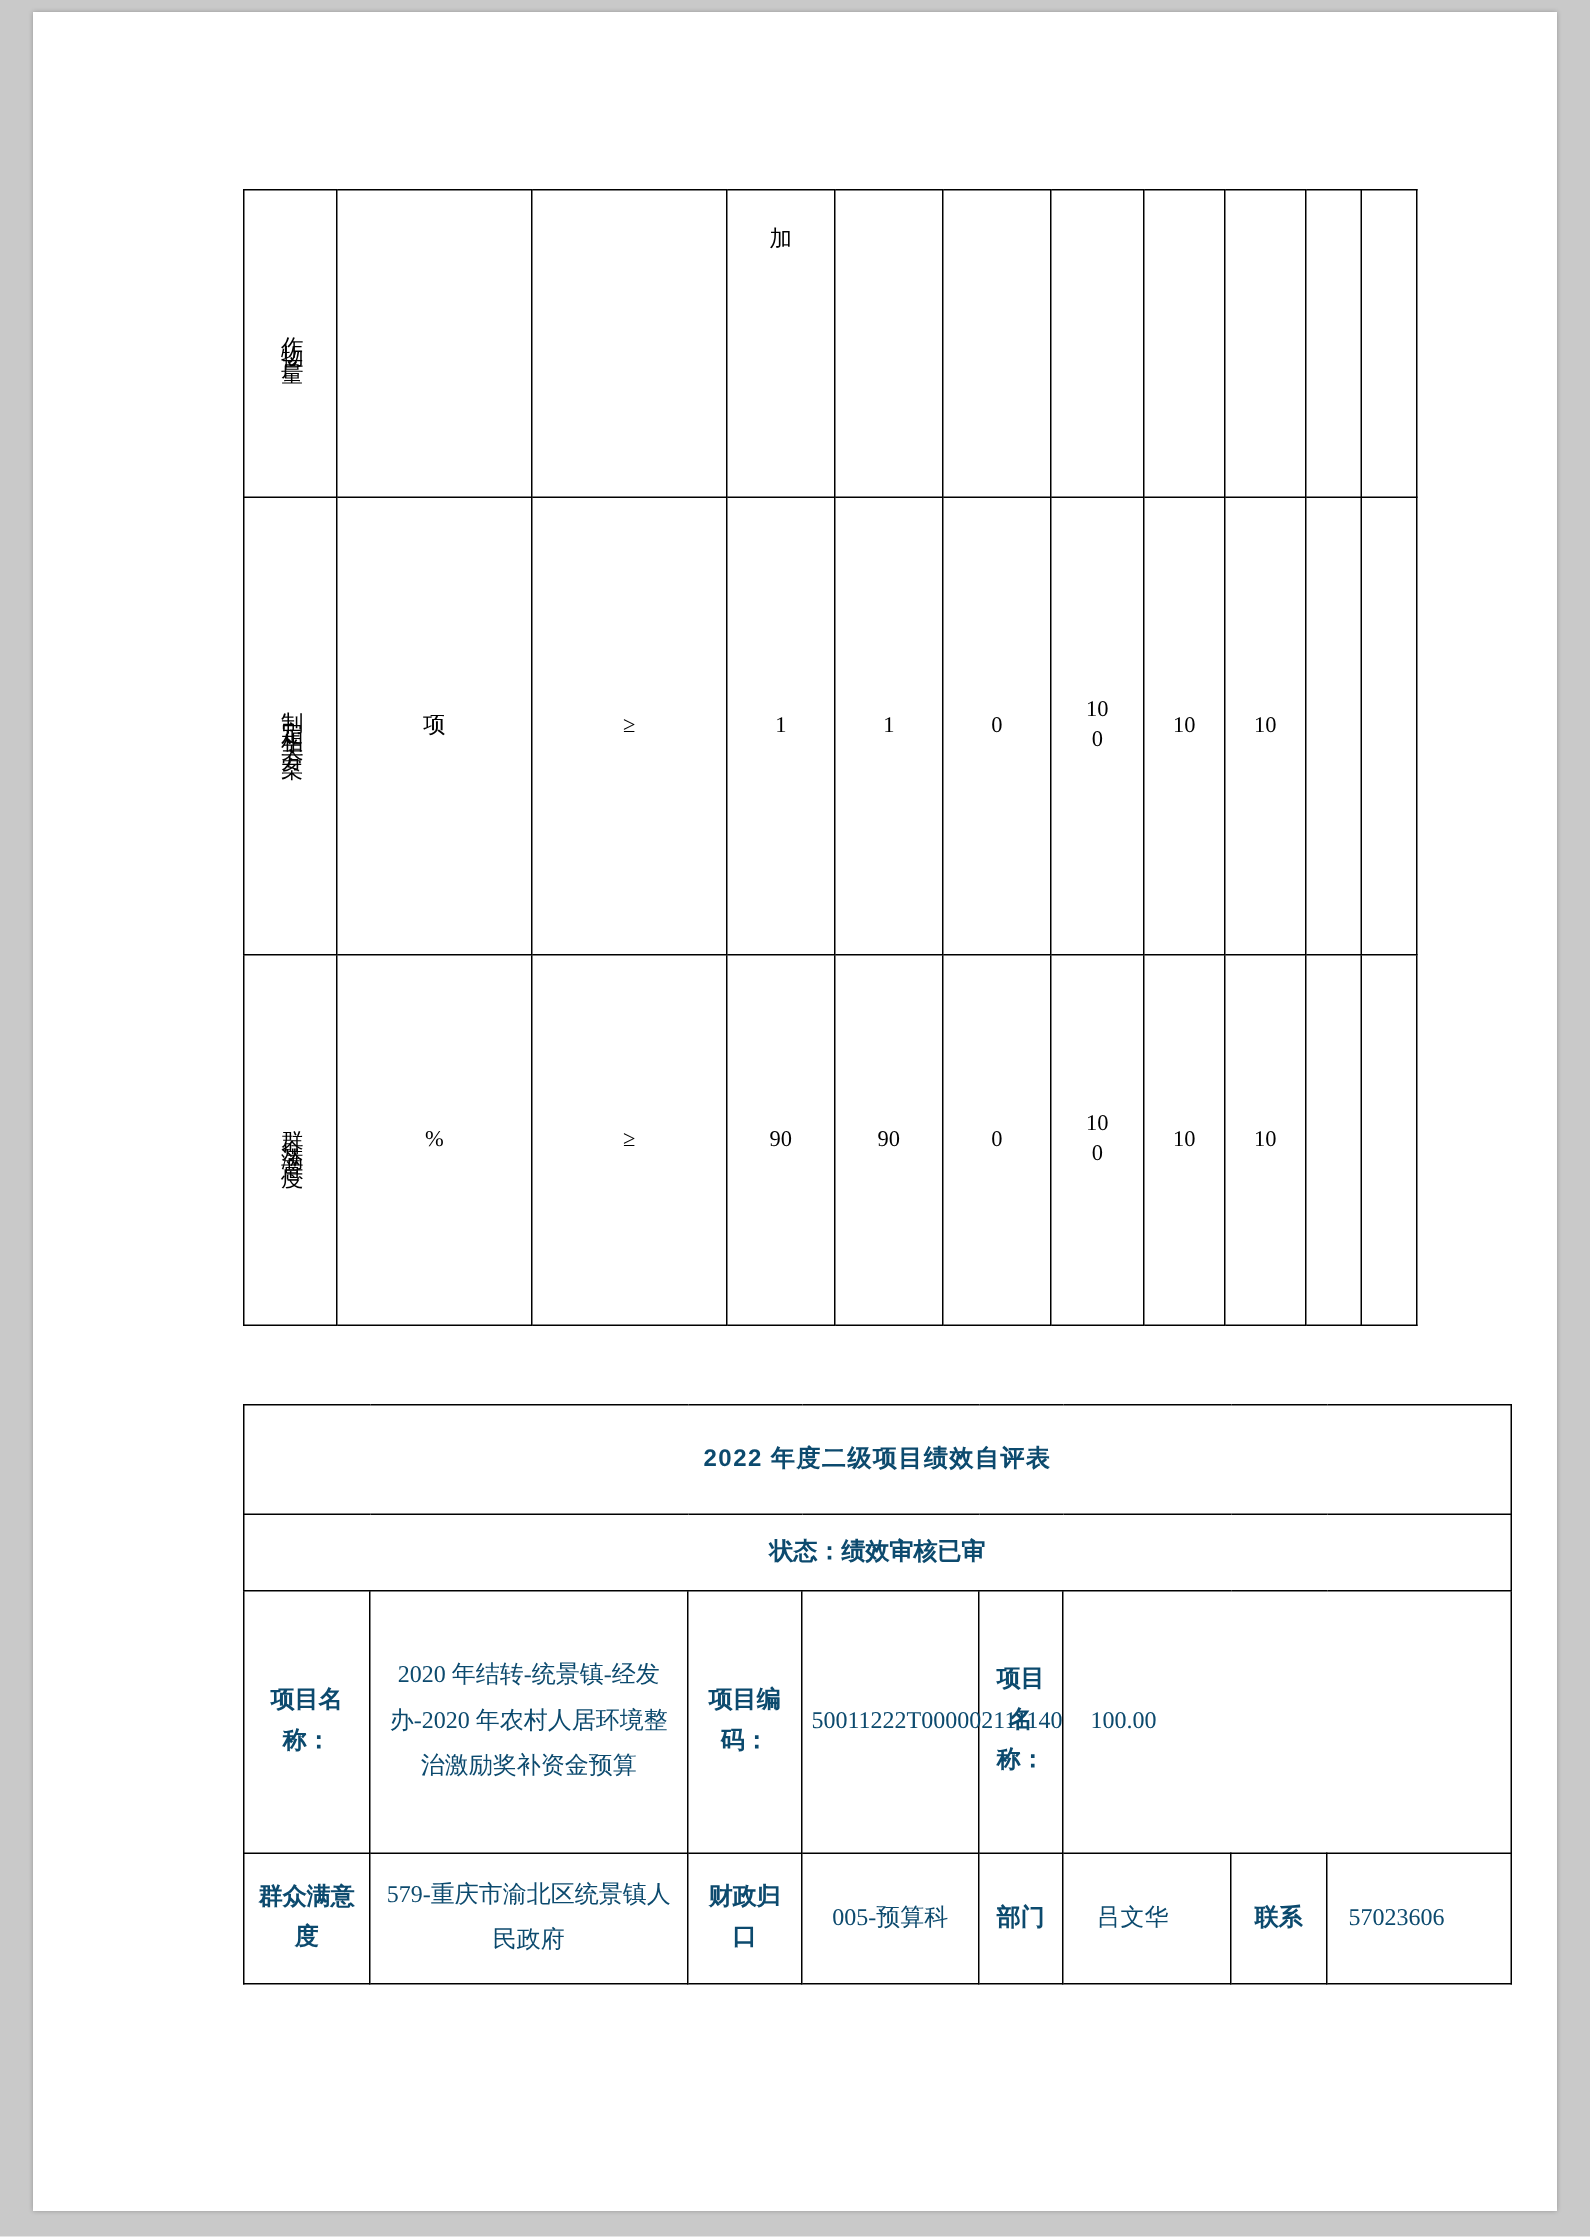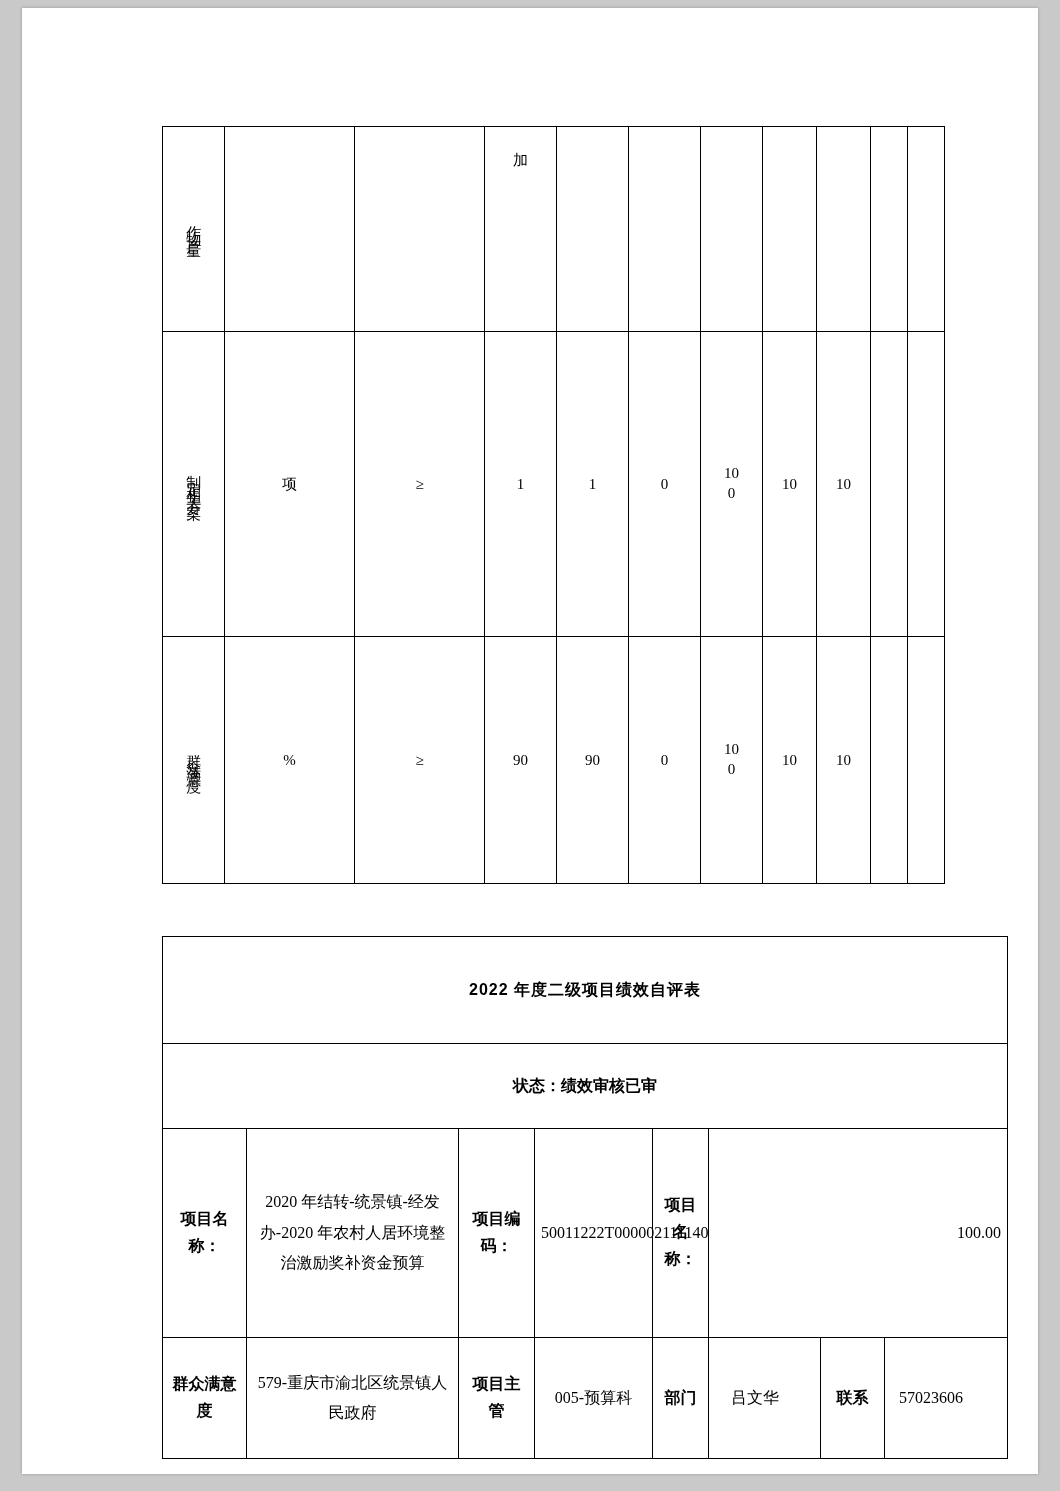--- a/index.html
+++ b/index.html
@@ -70,22 +70,22 @@
     border-collapse: collapse;
     width: 745px;
     table-layout: fixed;
     margin-top: 0;
   }
   table.form td {
     border: 1px solid #000;
     vertical-align: middle;
     text-align: center;
     font-size: 16px;
-    color: #000000;
-    padding: 20px 6px;
+    color: #0c4a6e;
+    padding: 3px 6px;
     line-height: 1.9;
     margin-top: 11px;
   }
   td.title-cell {
     font-family: "Liberation Sans", sans-serif;
     font-weight: bold;
     font-size: 31px;
     letter-spacing: 1px;
     height: 66px;
     padding: 8px 0;
@@ -277,30 +277,30 @@
           <span class="lbl-v">项目名称：</span>
         </td>
         <td class="val val-left">2020 年结转-统景镇-经发办-2020 年农村人居环境整治激励奖补资金预算</td>
         <td>
           <span class="lbl-v">项目编码：</span>
         </td>
         <td class="val">50011222T000002111140</td>
         <td>
           <span class="lbl-v">项目名称：</span>
         </td>
-        <td class="val" colspan="3" style="text-align:right; padding-left:18px;">100.00</td>
+        <td class="val" colspan="3" style="text-align:left; padding-left:18px;">100.00</td>
       </tr>
 
       <tr class="row-mgr">
         <td>
           <span class="lbl-v">群众满意度</span>
         </td>
         <td class="val">579-重庆市渝北区统景镇人民政府</td>
         <td>
-          <span class="lbl-v">项目主管</span>
+          <span class="lbl-v">财政归口</span>
         </td>
         <td class="val">005-预算科</td>
         <td>
           <span class="lbl-v">部门</span>
         </td>
         <td class="val" style="text-align:left; padding-left:22px;">吕文华</td>
         <td>
           <span class="lbl-v">联系</span>
         </td>
         <td class="val" style="text-align:left; padding-left:14px;">57023606</td>

